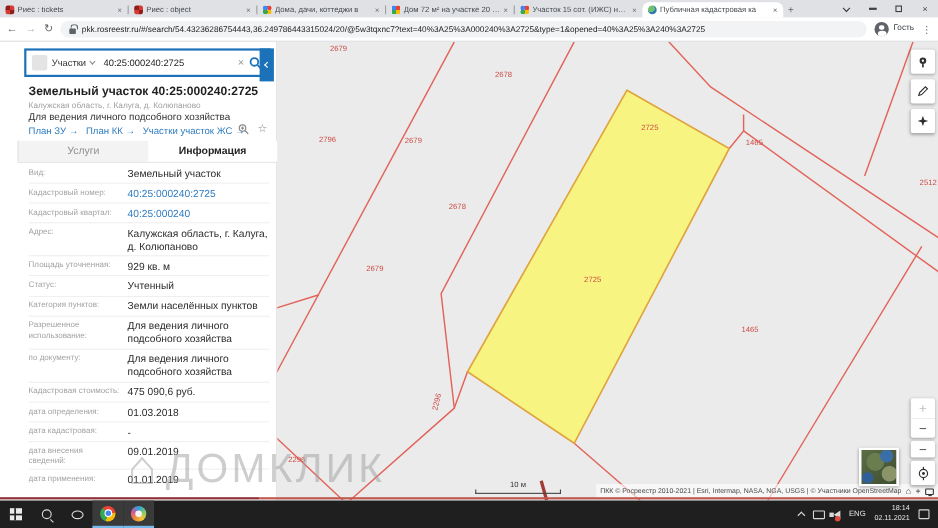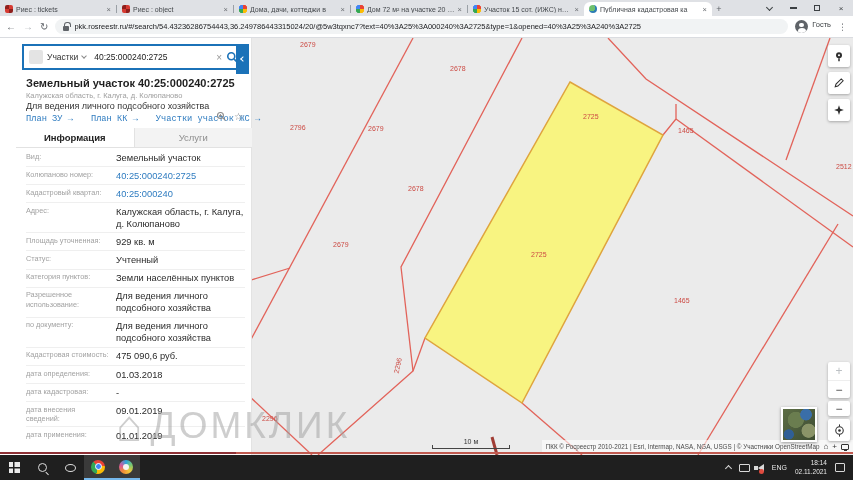--- a/index.html
+++ b/index.html
@@ -78,21 +78,21 @@
   .scat { font-size:8.5px; color:#333; }
   .chev { width:4px; height:4px; border-right:1.2px solid #8a8a8a; border-bottom:1.2px solid #8a8a8a; transform:rotate(45deg); margin-top:-2px; }
   .sval { flex:1; font-size:8.5px; color:#222; margin-left:4px; white-space:nowrap; overflow:hidden; }
   .sclear { font-size:10px; color:#9a9a9a; }
   .collapse { position:absolute; left:236px; top:44px; width:13px; height:30px; background:#1b72b8; z-index:11; display:flex; align-items:center; justify-content:center; }
   .collapse .arrow { width:4px; height:4px; border-left:1.4px solid #fff; border-bottom:1.4px solid #fff; transform:rotate(45deg); }
 
   .ptitle { position:absolute; left:10px; top:39px; width:218px; font-size:11px; font-weight:bold; color:#1f1f1f; white-space:nowrap; }
   .psub { position:absolute; left:10px; top:53px; font-size:7.5px; color:#a0a0a0; }
   .pusage { position:absolute; left:10px; top:63px; font-size:9px; color:#333; }
-  .plinks { position:absolute; left:10px; top:76px; display:flex; gap:18px;font-family:Liberation Mono, monospace; }
+  .plinks { position:absolute; left:10px; top:76px; display:flex; gap:7px; }
   .plink { font-size:8.7px; color:#2f7cc0; white-space:nowrap; }
   .pactions { position:absolute; right:8px; top:73px; display:flex; gap:7px; align-items:center; }
   .star { font-size:10px; color:#8a8a8a; }
   .ptabs { position:absolute; left:0; top:90px; width:236px; height:20px; display:flex; border-bottom:1px solid #e2e2e2; }
   .ptab { flex:1; display:flex; align-items:center; justify-content:center; font-size:9.5px; }
   .ptab.active { background:#fff; color:#222; font-weight:bold; }
   .ptab.idle { background:#f3f3f3; color:#8f8f8f; border-left:1px solid #e2e2e2; }
 
   .fields { position:absolute; left:10px; right:6px; top:111px; bottom:0; overflow:hidden; }
   .frow { display:flex; padding:2.5px 0; border-bottom:1px solid #efefef; }
@@ -246,31 +246,31 @@
       <svg width="11" height="11" viewBox="0 0 16 16">
         <circle cx="6.5" cy="6.5" r="4.3" fill="none" stroke="#8a8a8a" stroke-width="1.6"></circle>
         <line x1="10" y1="10" x2="14" y2="14" stroke="#8a8a8a" stroke-width="1.6"></line>
         <line x1="4.5" y1="6.5" x2="8.5" y2="6.5" stroke="#8a8a8a" stroke-width="1.4"></line>
         <line x1="6.5" y1="4.5" x2="6.5" y2="8.5" stroke="#8a8a8a" stroke-width="1.4"></line>
       </svg>
       <span class="star">☆</span>
     </div>
 
     <div class="ptabs">
+      <div class="ptab idle">Услуги</div>
       <div class="ptab active">Информация</div>
-      <div class="ptab idle">Услуги</div>
     </div>
 
     <div class="fields">
       <div class="frow">
         <div class="flabel">Вид:</div>
         <div class="fvalue">Земельный участок</div>
       </div>
       <div class="frow">
-        <div class="flabel">Колюпаново номер:</div>
+        <div class="flabel">Кадастровый номер:</div>
         <div class="fvalue link">40:25:000240:2725</div>
       </div>
       <div class="frow">
         <div class="flabel">Кадастровый квартал:</div>
         <div class="fvalue link">40:25:000240</div>
       </div>
       <div class="frow">
         <div class="flabel">Адрес:</div>
         <div class="fvalue">Калужская область, г. Калуга, д. Колюпаново</div>
       </div>

